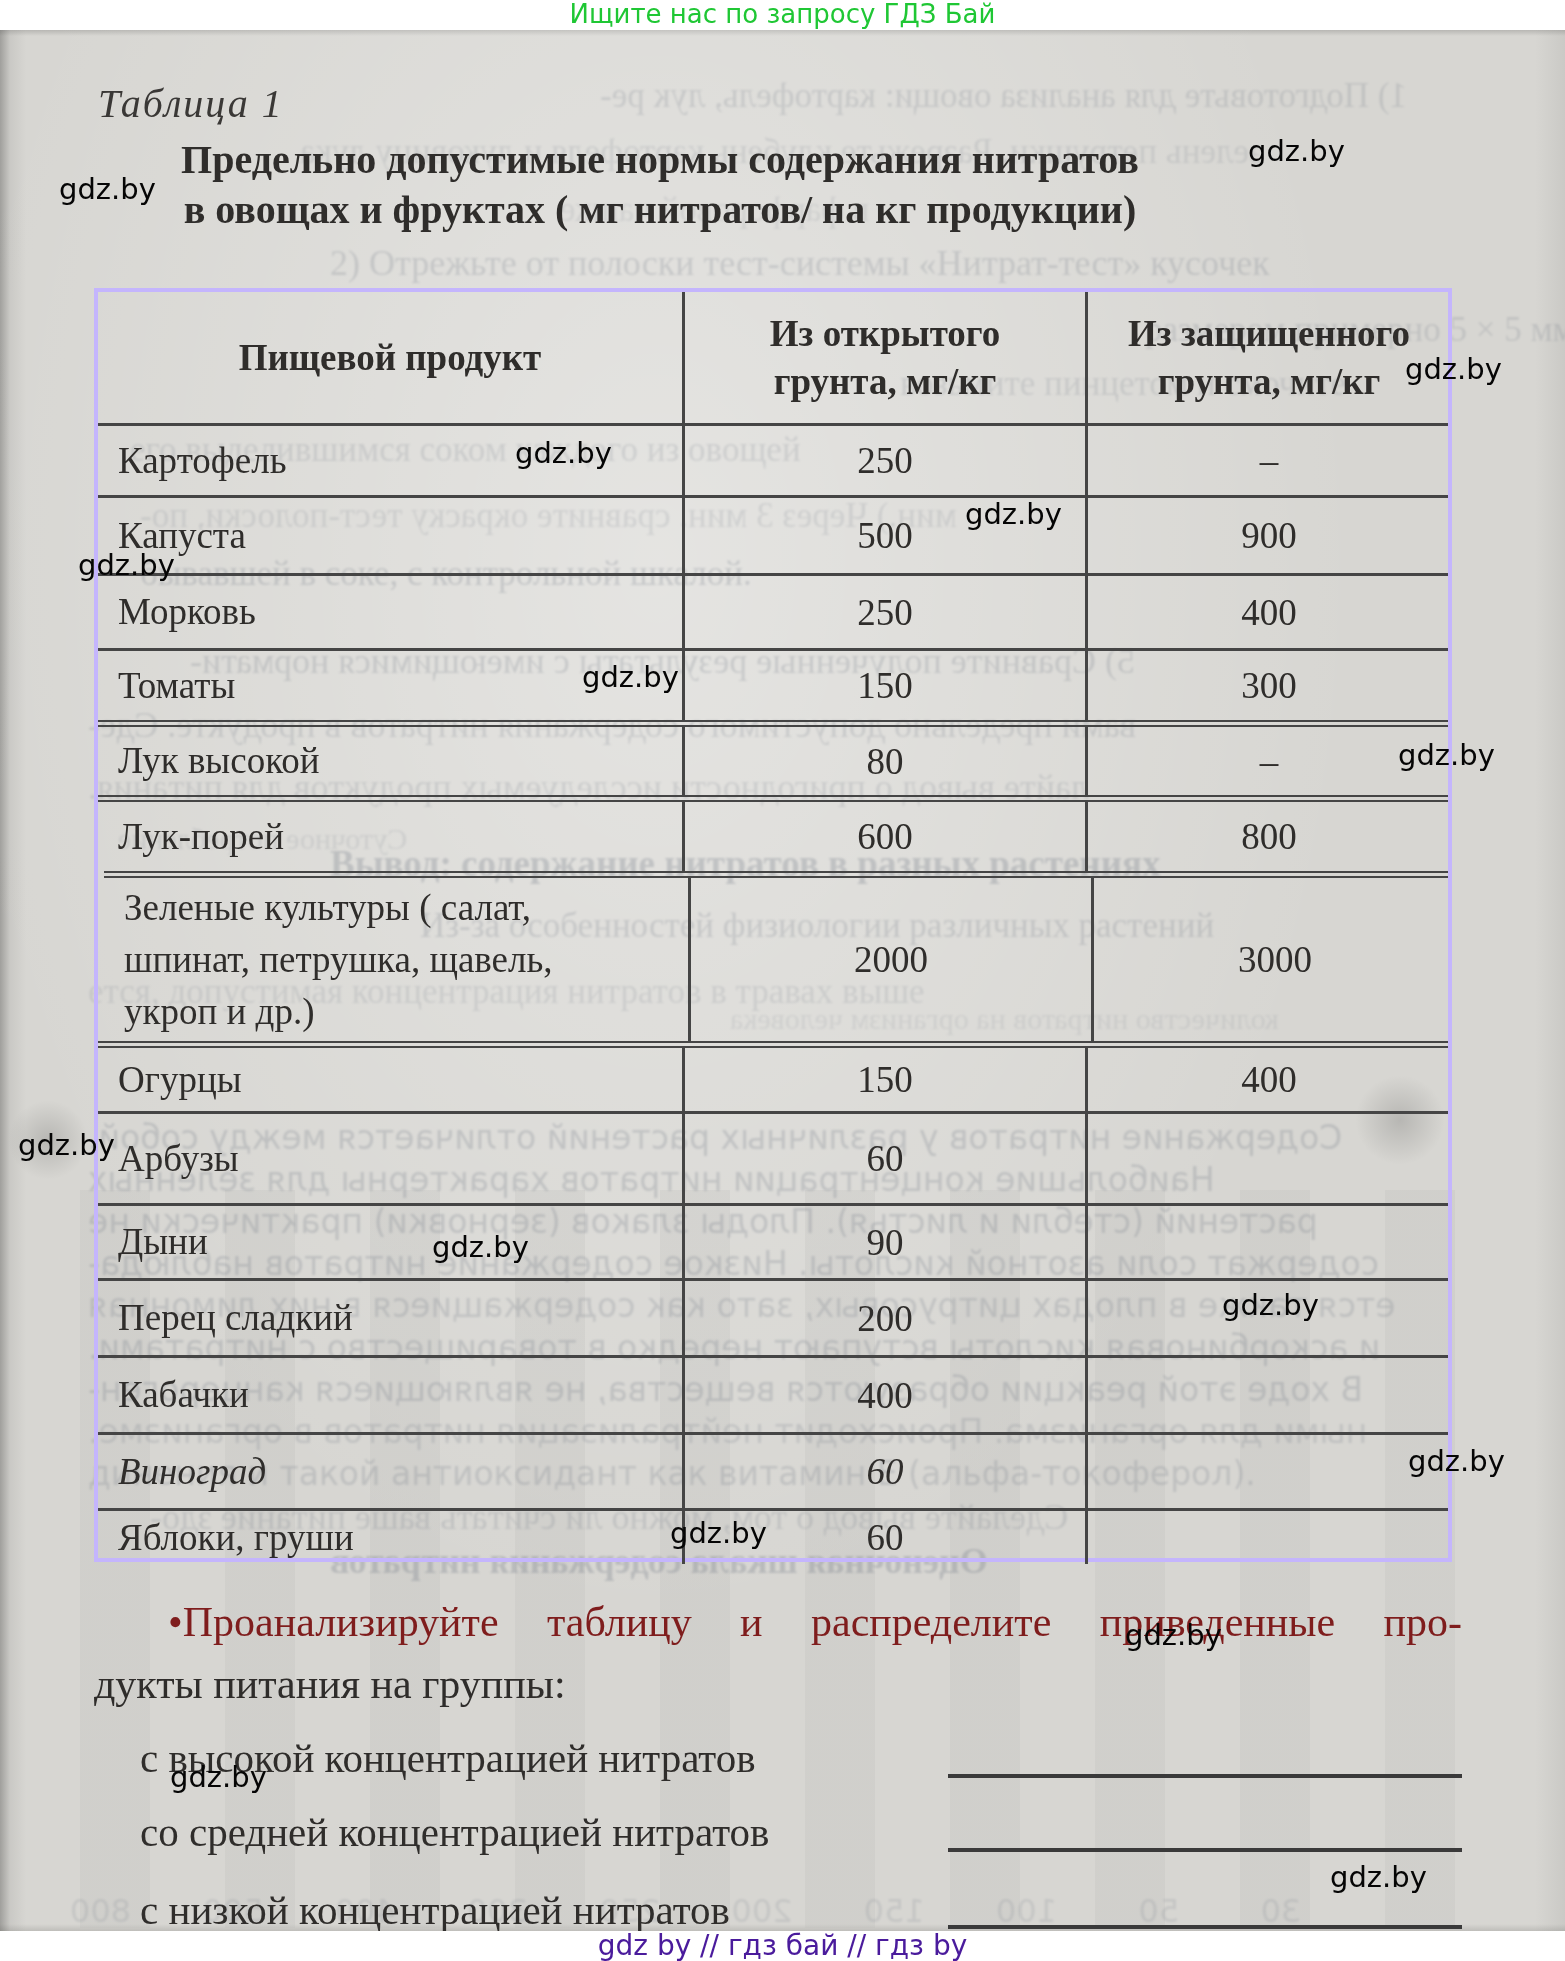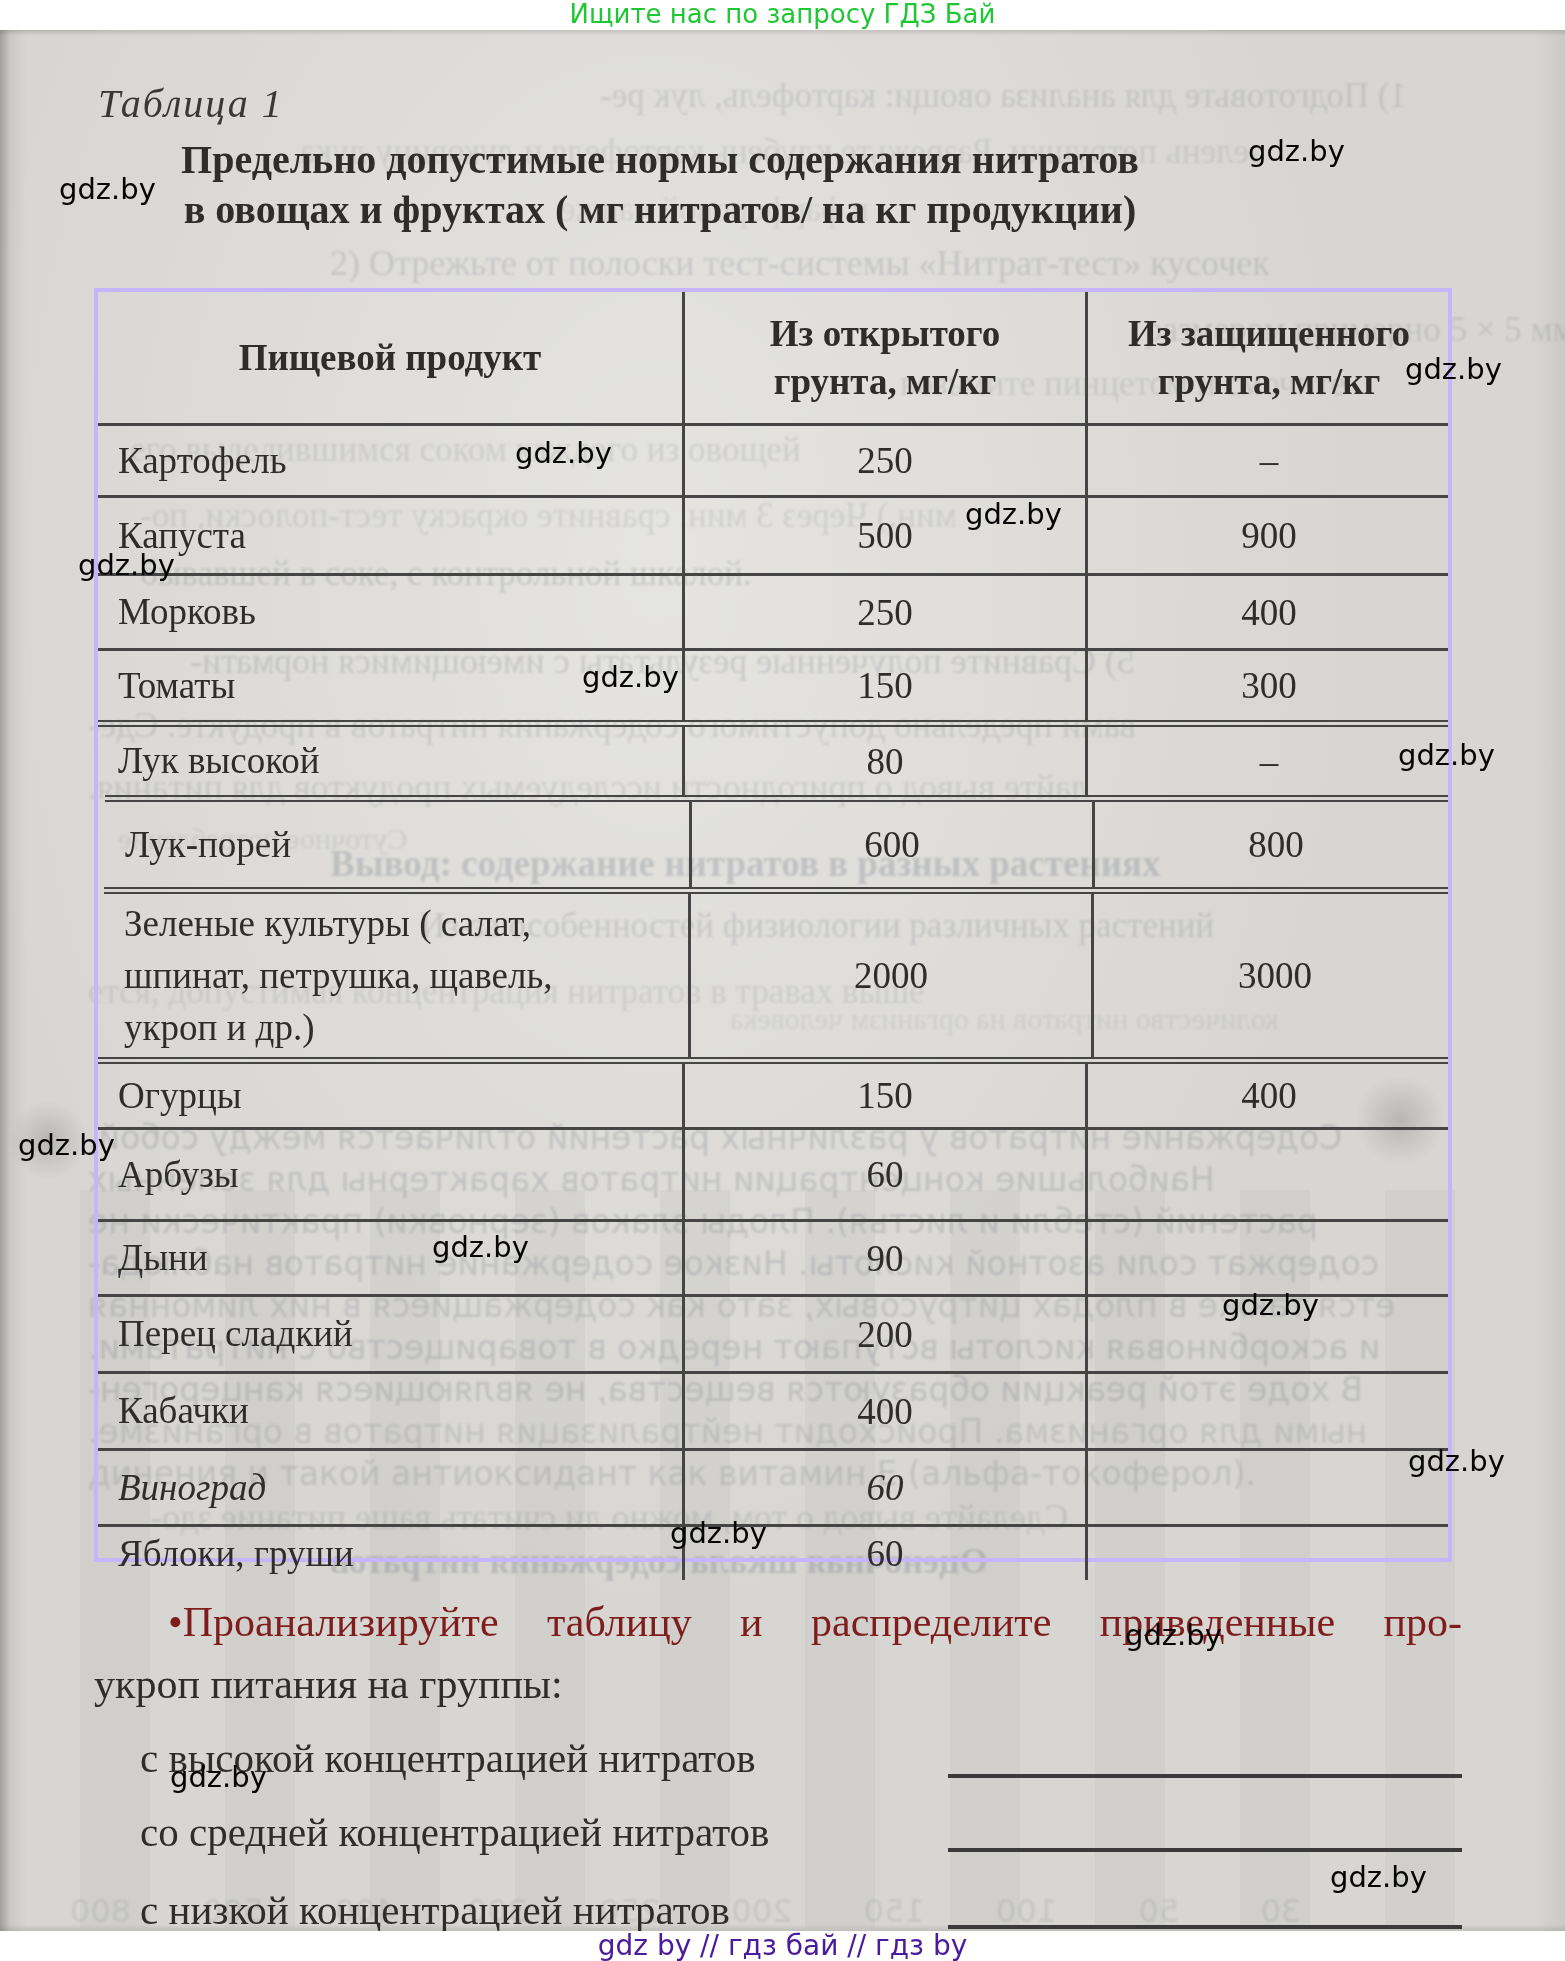--- a/index.html
+++ b/index.html
@@ -133,21 +133,21 @@
         <div class="trow" style="height: 72px;">
           <div class="cell label c1">Томаты</div>
           <div class="cell c2">150</div>
           <div class="cell c3">300</div>
         </div>
         <div class="trow dbl" style="height: 75px;">
           <div class="cell label c1">Лук высокой</div>
           <div class="cell c2">80</div>
           <div class="cell c3">–</div>
         </div>
-        <div class="trow dbl" style="height: 92px; margin-left: 7px;">
+        <div class="trow dbl" style="height: 76px;">
           <div class="cell label c1">Лук-порей</div>
           <div class="cell c2">600</div>
           <div class="cell c3">800</div>
         </div>
         <div class="trow dbl" style="height: 170px; margin-left: 6px;">
           <div class="cell label c1">Зеленые культуры ( салат,
 шпинат, петрушка, щавель,
 укроп и др.)</div>
           <div class="cell c2">2000</div>
           <div class="cell c3">3000</div>
@@ -184,21 +184,21 @@
         </div>
         <div class="trow" style="height: 56px;">
           <div class="cell label c1">Яблоки, груши</div>
           <div class="cell c2">60</div>
           <div class="cell c3"></div>
         </div>
       </div>
   </div>
 
   <div class="task1">•Проанализируйте таблицу и распределите приведенные про-</div>
-  <div class="task2">укроп питания на группы:</div>
+  <div class="task2">дукты питания на группы:</div>
 
   <div class="group-label" style="top:1734px;">с высокой концентрацией нитратов</div>
   <div class="answer-line" style="top:1774px;"></div>
   <div class="group-label" style="top:1808px;">со средней концентрацией нитратов</div>
   <div class="answer-line" style="top:1848px;"></div>
   <div class="group-label" style="top:1886px;">с низкой концентрацией нитратов</div>
   <div class="answer-line" style="top:1925px;"></div>
 
   <div id="wm-layer">
       <span class="wm" style="left: 59px; top: 172px;">gdz.by</span>

